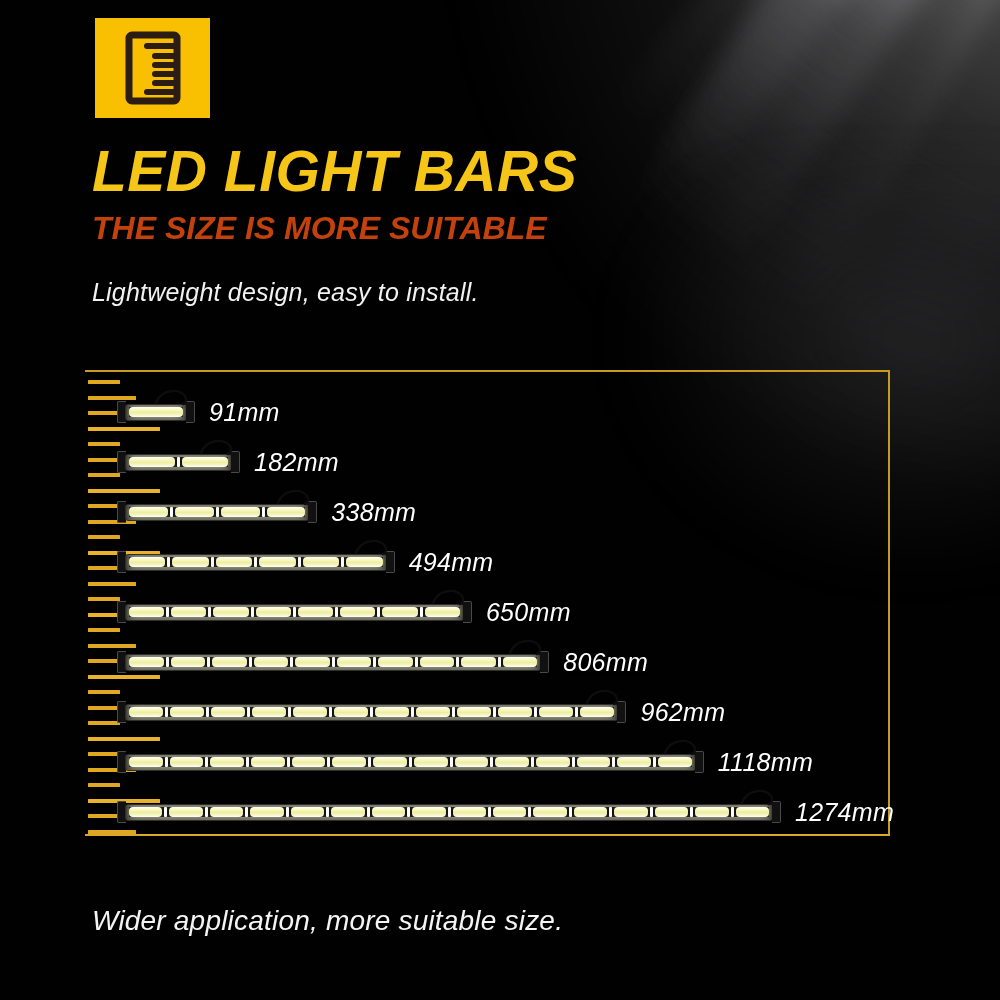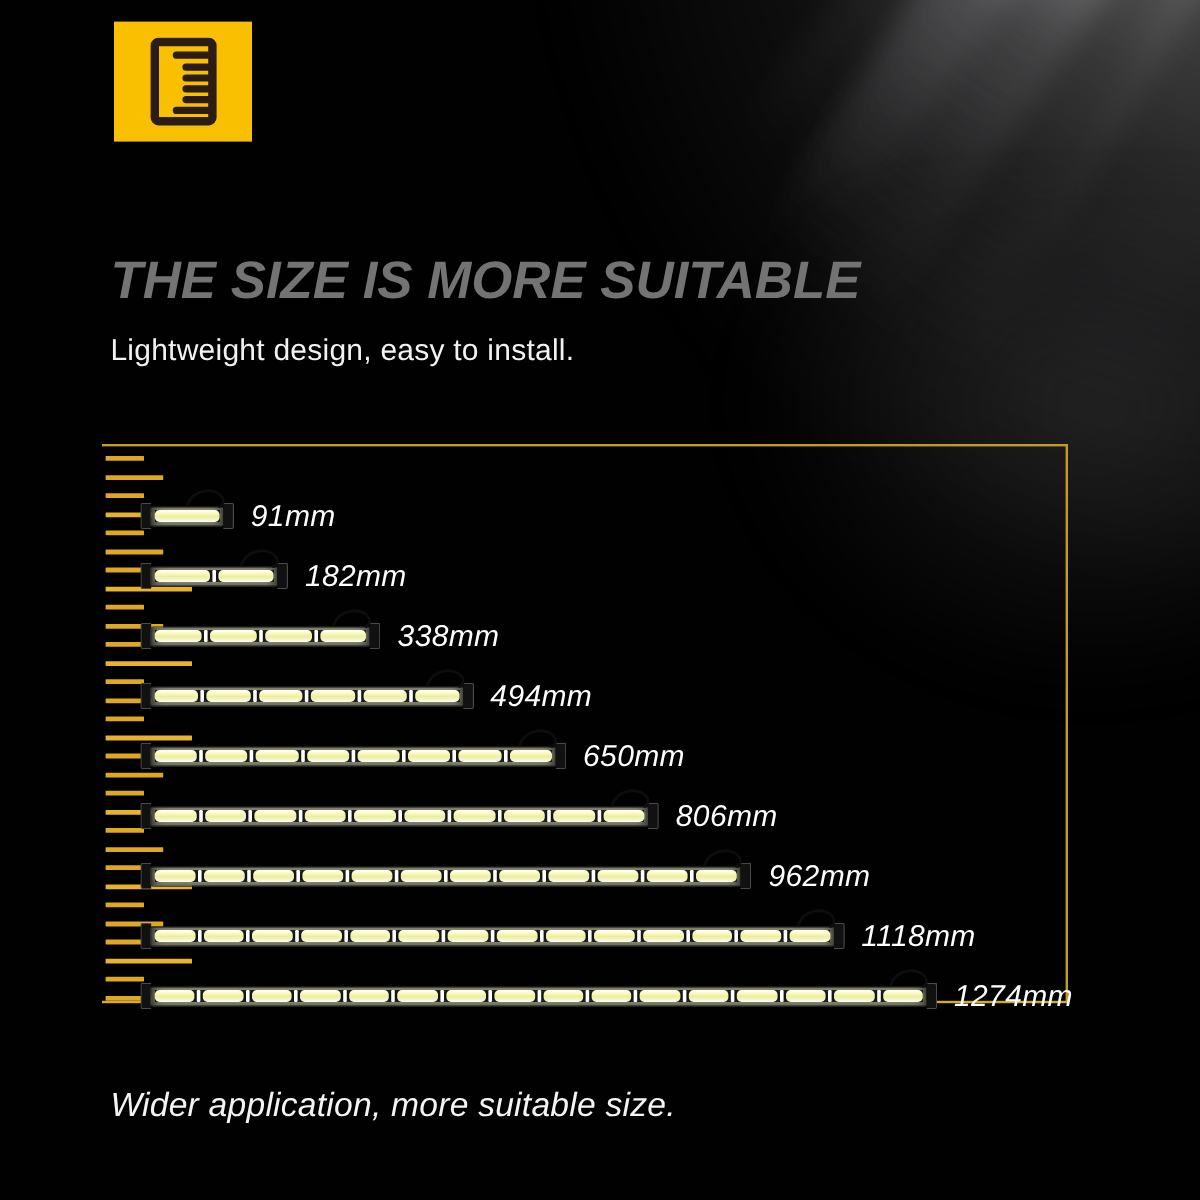--- a/index.html
+++ b/index.html
@@ -38,26 +38,26 @@
   }
   .logo-badge svg { display:block; }
 
   .title-main {
     position:absolute; left:92px; top:143px;
     font-size:57px; font-weight:bold; font-style:italic; color:#F5C518;
     letter-spacing:.5px; line-height:1; white-space:nowrap;
   }
   .title-sub {
     position:absolute; left:92px; top:212px;
-    font-size:44px; font-weight:bold; font-style:italic; color:#737373;
+    font-size:32px; font-weight:bold; font-style:italic; color:#c2410c;
     letter-spacing:0px; line-height:1; white-space:nowrap;
   }
   .tagline-top {
     position:absolute; left:92px; top:278px;
-    font-size:25px; color:#f2f2f2; font-weight:400;
+    font-size:25px; font-style:italic; color:#f2f2f2; font-weight:400;
     letter-spacing:.2px; white-space:nowrap;
   }
   .tagline-bottom {
     position:absolute; left:92px; top:905px;
     font-size:28px; font-style:italic; color:#f4f4f4; font-weight:400;
     letter-spacing:.2px; white-space:nowrap;
   }
 
   
   .chart-frame { position:absolute; left:85px; top:370px; width:805px; height:466px; }
@@ -66,21 +66,21 @@
   .frame-right  { position:absolute; right:0;  top:0;    width:1.6px; height:466px; background:#C79A20; }
 
   
   .ruler { position:absolute; left:0; top:0; width:90px; height:466px; }
   .tick { position:absolute; left:3px; height:4px; background:#E0A722; border-radius:.5px; }
   .tick.long   { width:72px; background:#E8B22C; }
   .tick.medium { width:48px; }
   .tick.short  { width:32px; }
 
   
-  .bar-row { position:absolute; left:40px; height:40px; display:flex; align-items:center;margin-top:18px; }
+  .bar-row { position:absolute; left:40px; height:40px; display:flex; align-items:center; }
 
   .led-assembly { position:relative; height:30px; display:flex; align-items:center; }
 
   
   .bracket {
     position:absolute; width:9px; height:22px; top:4px;
     border:1.8px solid #4a4a4a; background:#111; border-radius:1px;
   }
   .bracket.left  { left:-8px; border-right:none; border-radius:2px 0 0 2px; }
   .bracket.right { right:-8px; border-left:none; border-radius:0 2px 2px 0; }
@@ -137,20 +137,21 @@
           <line x1="30" y1="25" x2="49" y2="25"></line>
           <line x1="30" y1="34" x2="49" y2="34"></line>
           <line x1="30" y1="43" x2="49" y2="43"></line>
           <line x1="30" y1="52" x2="49" y2="52"></line>
           <line x1="22" y1="61" x2="49" y2="61"></line>
         </g>
       </svg>
     </span>
   </div>
 
+  <div class="title-main">LED LIGHT BARS</div>
   <div class="title-sub">THE SIZE IS MORE SUITABLE</div>
   <div class="tagline-top">Lightweight design, easy to install.</div>
 
   <div class="chart-frame">
     <div class="frame-top"></div>
     <div class="frame-right"></div>
     <div class="frame-bottom"></div>
 
     <div class="ruler" id="ruler">
         <div class="tick short" style="top: 10px;"></div>

